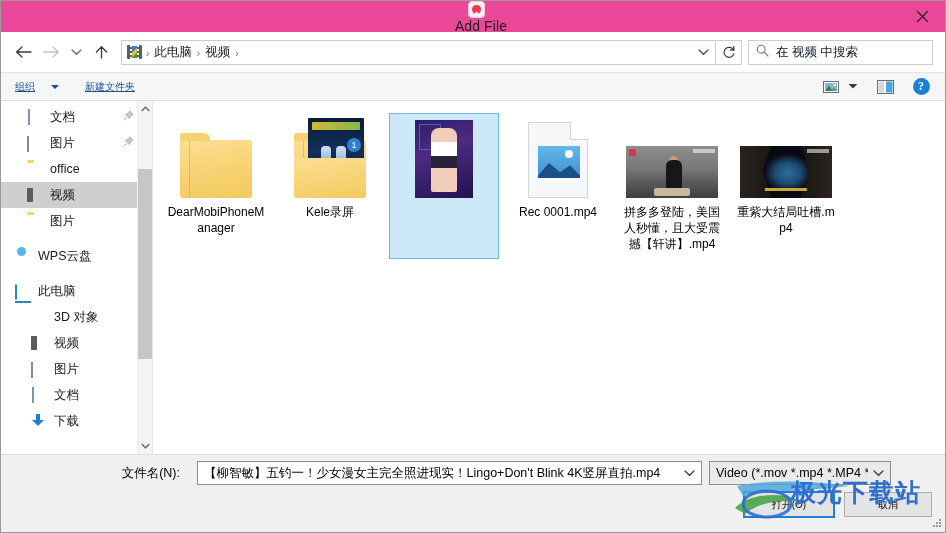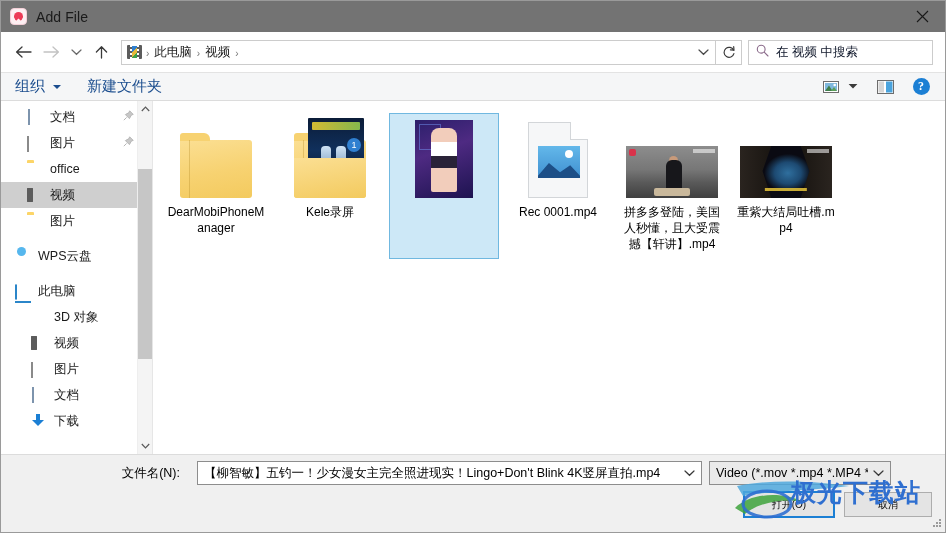--- a/index.html
+++ b/index.html
@@ -17,23 +17,24 @@
     width: 946px; height: 533px;
     background: #ffffff;
     border: 1px solid #9a9a9a;
     display: flex; flex-direction: column;
   }
 
   
   .titlebar {
     height: 31px; min-height:31px;
     display: flex; align-items: center;
-    background: #737373;
-    padding-left: 9px;
+    background: #ec4899;
+    padding-left: 16px;
     position: relative;
+    flex-direction: column;
   }
   .app-icon {
     width: 17px; height: 17px;
     border-radius: 4px;
     background: #fdeff2;
     border: 1px solid #f3cfd7;
     position: relative;
     margin-right: 9px;
     flex: 0 0 auto;
   }
@@ -121,24 +122,25 @@
   .cmdbar {
     height: 29px; min-height:29px;
     background: #f5f6f7;
     border-top: 1px solid #e3e3e3;
     border-bottom: 1px solid #dcdcdc;
     display: flex; align-items: center;
     padding: 0 10px 0 14px;
     position: relative;
   }
   .cmd-item {
-    font-size: 15px; color: #1b4d8e;
-    display: flex; align-items: center; gap: 8px;
+    font-size: 10px; color: #1b4d8e;
+    display: flex; align-items: center; gap: 16px;
     margin-right: 26px;
     white-space: nowrap;
+    text-decoration: underline;
   }
   .caret-down {
     width:0;height:0;border-left:4px solid transparent;border-right:4px solid transparent;
     border-top:4px solid #1b4d8e; display:inline-block;
   }
   .cmd-right { margin-left: auto; display: flex; align-items: center; gap: 0; }
   .cmd-ibtn {
     width: 28px; height: 24px; display:flex;align-items:center;justify-content:center;
   }
   .cmd-ibtn.narrow { width: 16px; }

